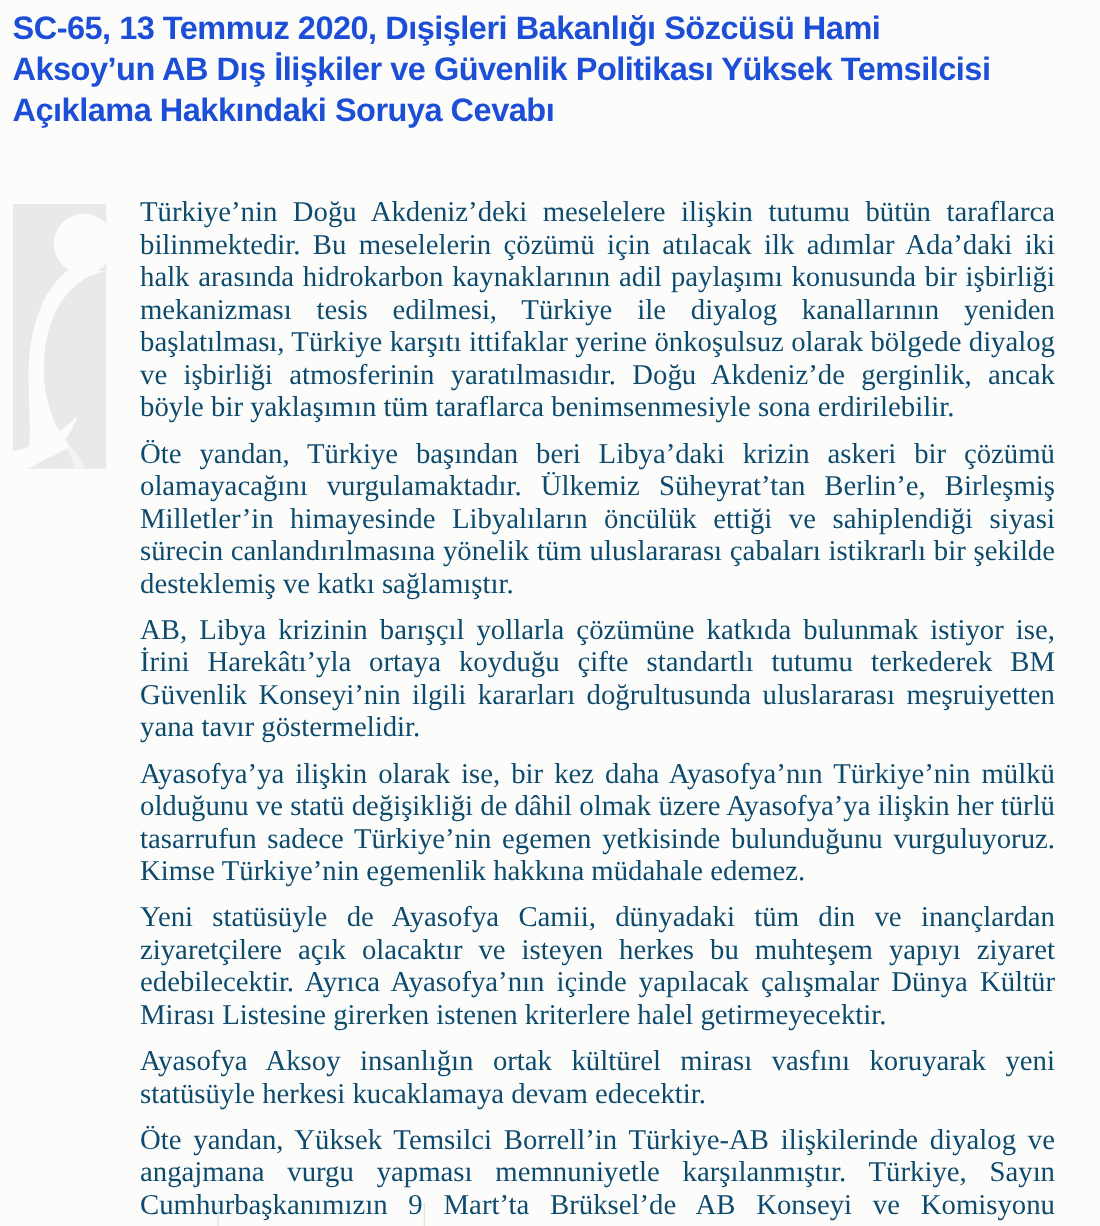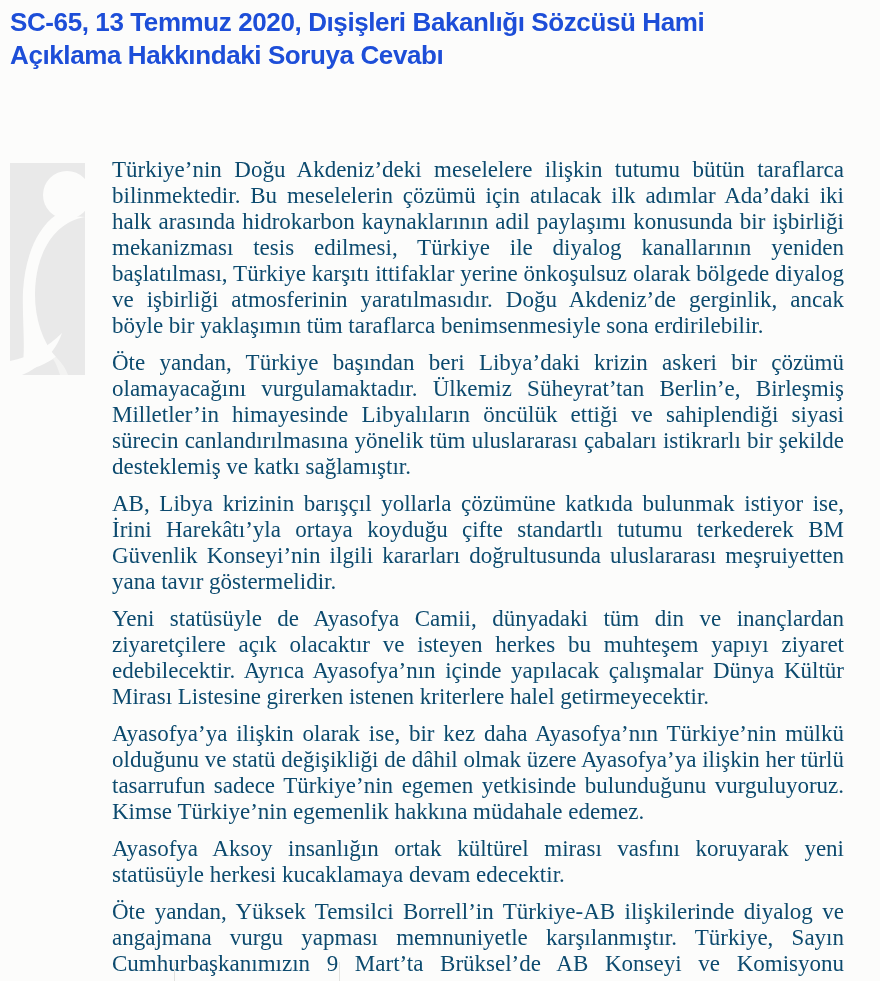--- a/index.html
+++ b/index.html
@@ -74,39 +74,40 @@
   .footer-strip .vline.v1 { left: 174px; }
   .footer-strip .vline.v2 { left: 339px; }
 </style>
 </head>
 <body>
 
 <div>
 
   <h1 class="page-title">
     <span class="tline">SC-65, 13 Temmuz 2020, Dışişleri Bakanlığı Sözcüsü Hami</span>
+    <span class="tline">Aksoy’un AB Dış İlişkiler ve Güvenlik Politikası Yüksek Temsilcisi</span>
     <span class="tline">Açıklama Hakkındaki Soruya Cevabı</span>
   </h1>
 
   <div class="watermark">
     <svg width="80" height="215" viewBox="0 0 80 215" xmlns="http://www.w3.org/2000/svg" aria-hidden="true">
       <rect x="0" y="0" width="75" height="212" fill="#e9e9e9"></rect>
       <circle cx="57" cy="32" r="24" fill="#fcfcfb"></circle>
       <path d="M75,54 C48,58 30,84 26,116 C22,146 30,176 46,194 C36,201 24,206 12,208 C16,184 12,158 13,128 C15,95 26,66 46,52 Z" fill="#fcfcfb"></path>
       <path d="M0,212 L0,198 C20,194 38,184 52,170 C46,188 30,205 12,212 Z" fill="#fcfcfb"></path>
       <path d="M46,194 C52,200 56,206 58,212 L50,212 C48,206 46,200 43,196 Z" fill="#f3f3f2"></path>
     </svg>
   </div>
 
   <div class="doc-body">
     <p>Türkiye’nin Doğu Akdeniz’deki meselelere ilişkin tutumu bütün taraflarca bilinmektedir. Bu meselelerin çözümü için atılacak ilk adımlar Ada’daki iki halk arasında hidrokarbon kaynaklarının adil paylaşımı konusunda bir işbirliği mekanizması tesis edilmesi, Türkiye ile diyalog kanallarının yeniden başlatılması, Türkiye karşıtı ittifaklar yerine önkoşulsuz olarak bölgede diyalog ve işbirliği atmosferinin yaratılmasıdır. Doğu Akdeniz’de gerginlik, ancak böyle bir yaklaşımın tüm taraflarca benimsenmesiyle sona erdirilebilir.</p>
     <p>Öte yandan, Türkiye başından beri Libya’daki krizin askeri bir çözümü olamayacağını vurgulamaktadır. Ülkemiz Süheyrat’tan Berlin’e, Birleşmiş Milletler’in himayesinde Libyalıların öncülük ettiği ve sahiplendiği siyasi sürecin canlandırılmasına yönelik tüm uluslararası çabaları istikrarlı bir şekilde desteklemiş ve katkı sağlamıştır.</p>
     <p>AB, Libya krizinin barışçıl yollarla çözümüne katkıda bulunmak istiyor ise, İrini Harekâtı’yla ortaya koyduğu çifte standartlı tutumu terkederek BM Güvenlik Konseyi’nin ilgili kararları doğrultusunda uluslararası meşruiyetten yana tavır göstermelidir.</p>
+    <p>Ayasofya’ya ilişkin olarak ise, bir kez daha Ayasofya’nın Türkiye’nin mülkü olduğunu ve statü değişikliği de dâhil olmak üzere Ayasofya’ya ilişkin her türlü tasarrufun sadece Türkiye’nin egemen yetkisinde bulunduğunu vurguluyoruz. Kimse Türkiye’nin egemenlik hakkına müdahale edemez.</p>
     <p>Yeni statüsüyle de Ayasofya Camii, dünyadaki tüm din ve inançlardan ziyaretçilere açık olacaktır ve isteyen herkes bu muhteşem yapıyı ziyaret edebilecektir. Ayrıca Ayasofya’nın içinde yapılacak çalışmalar Dünya Kültür Mirası Listesine girerken istenen kriterlere halel getirmeyecektir.</p>
-    <p>Ayasofya’ya ilişkin olarak ise, bir kez daha Ayasofya’nın Türkiye’nin mülkü olduğunu ve statü değişikliği de dâhil olmak üzere Ayasofya’ya ilişkin her türlü tasarrufun sadece Türkiye’nin egemen yetkisinde bulunduğunu vurguluyoruz. Kimse Türkiye’nin egemenlik hakkına müdahale edemez.</p>
     <p>Ayasofya Aksoy insanlığın ortak kültürel mirası vasfını koruyarak yeni statüsüyle herkesi kucaklamaya devam edecektir.</p>
     <p>Öte yandan, Yüksek Temsilci Borrell’in Türkiye-AB ilişkilerinde diyalog ve angajmana vurgu yapması memnuniyetle karşılanmıştır. Türkiye, Sayın Cumhurbaşkanımızın 9 Mart’ta Brüksel’de AB Konseyi ve Komisyonu Başkanlarıyla da mutabık kaldıkları üzere, AB ile ilişkilerin üyelik sürecini ilerletecek ve yeni koşul ve sınamaları da dikkate alacak şekilde gözden geçirilmiş bir 18 Mart mutabakatı anlayışıyla ilerletilebileceğine inanmaktadır.</p>
   </div>
 
   <div class="footer-strip">
     <div class="vline v1"></div>
     <div class="vline v2"></div>
   </div>
 
 </div>

